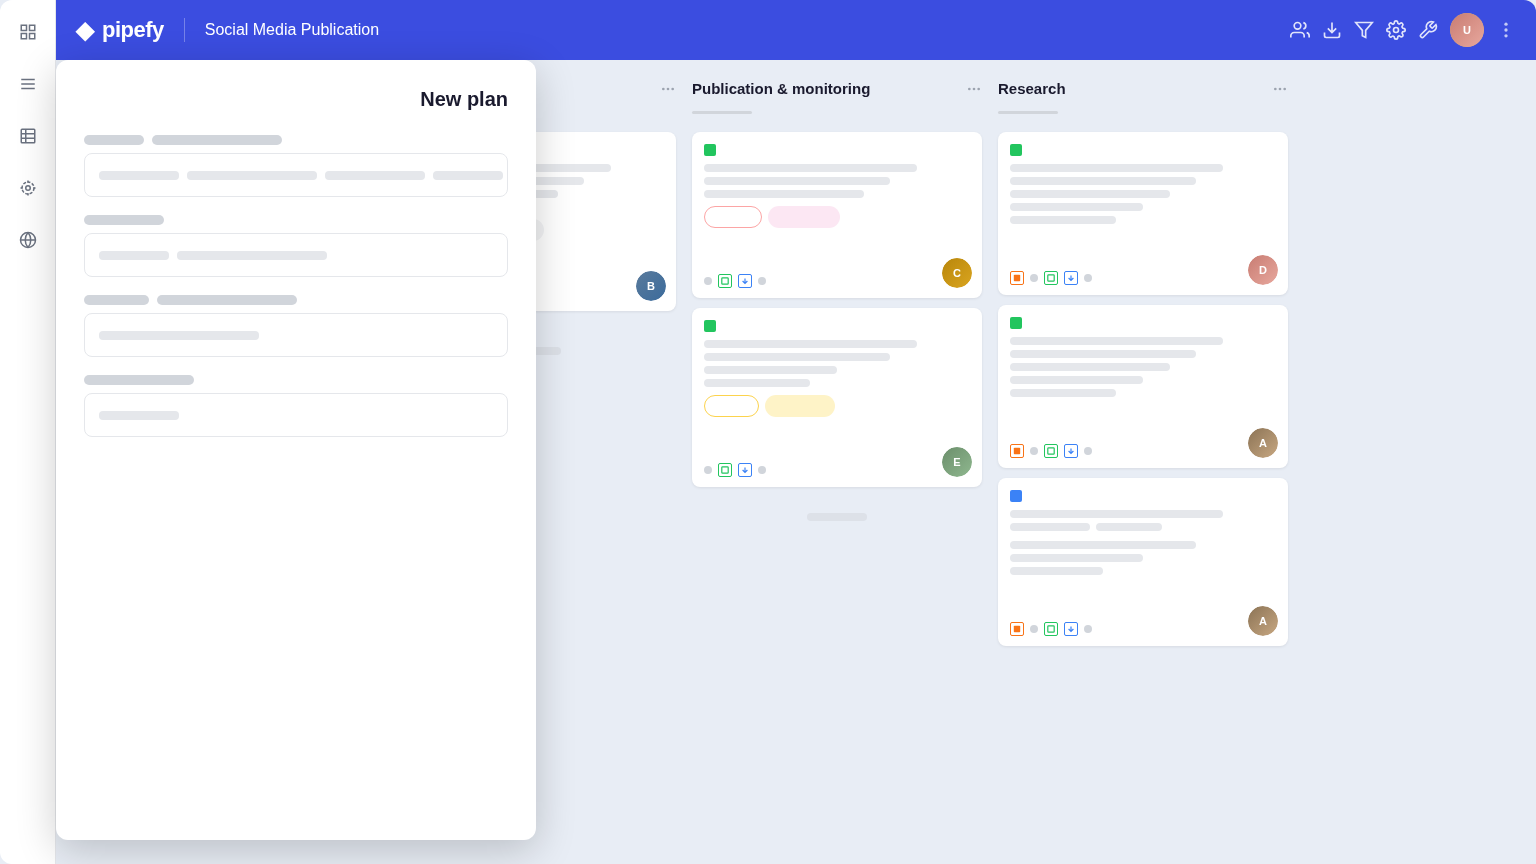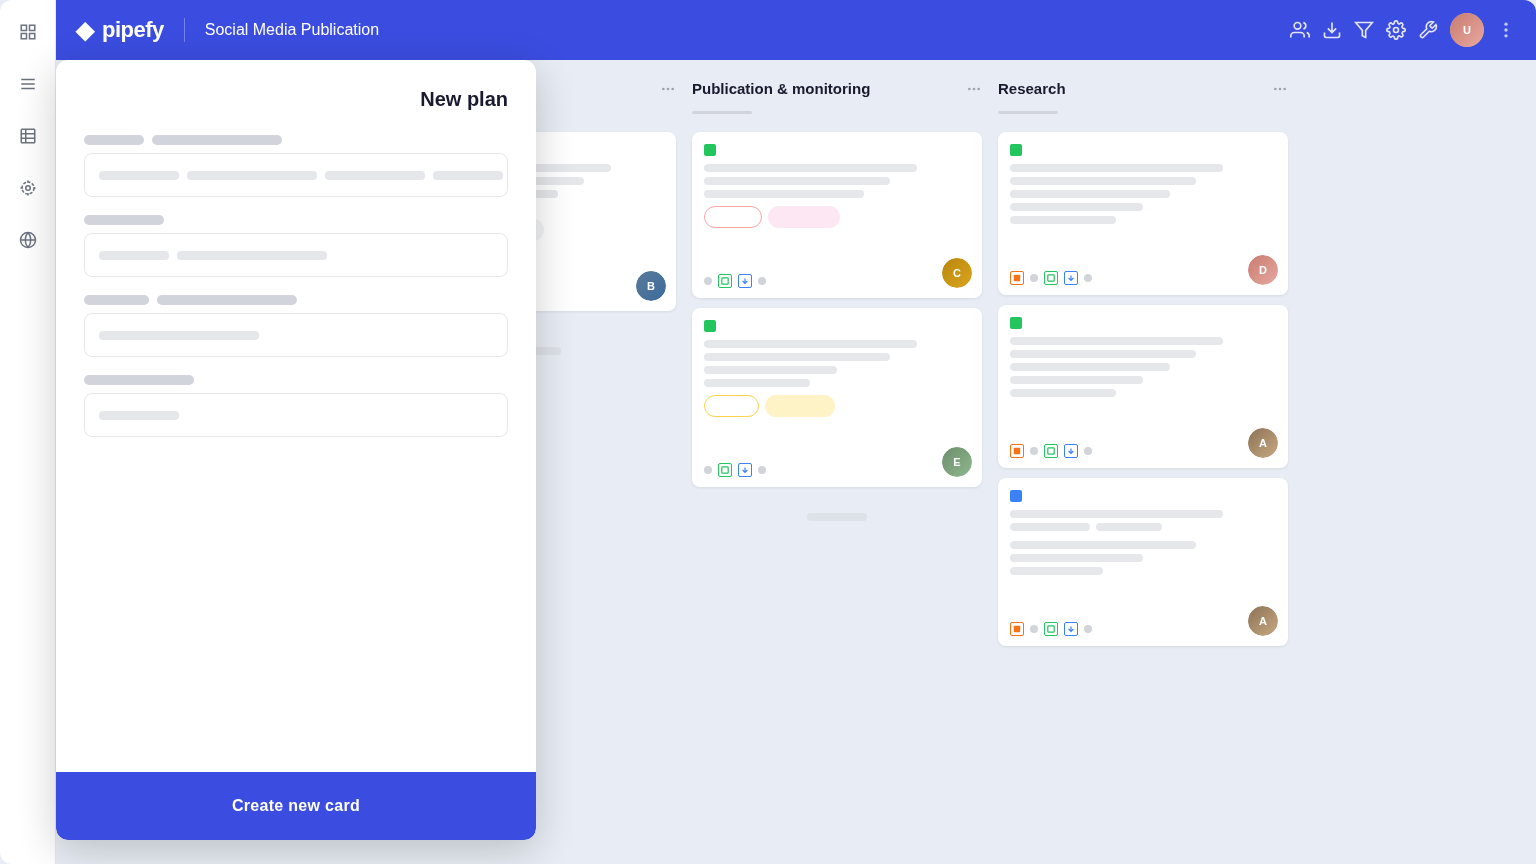--- a/index.html
+++ b/index.html
@@ -874,19 +874,16 @@
             <div class="form-label-bar flb5"></div>
           </div>
           <div class="form-input">
             <div class="form-input-text">
               <div class="fit-bar" style="width:80px;"></div>
             </div>
           </div>
         </div>
 
       </div>
-      <div class="modal-footer">
-        <button class="create-card-btn">Create new card</button>
-      </div>
     </div>
   </div>
 
 </div>
 
 </body></html>

